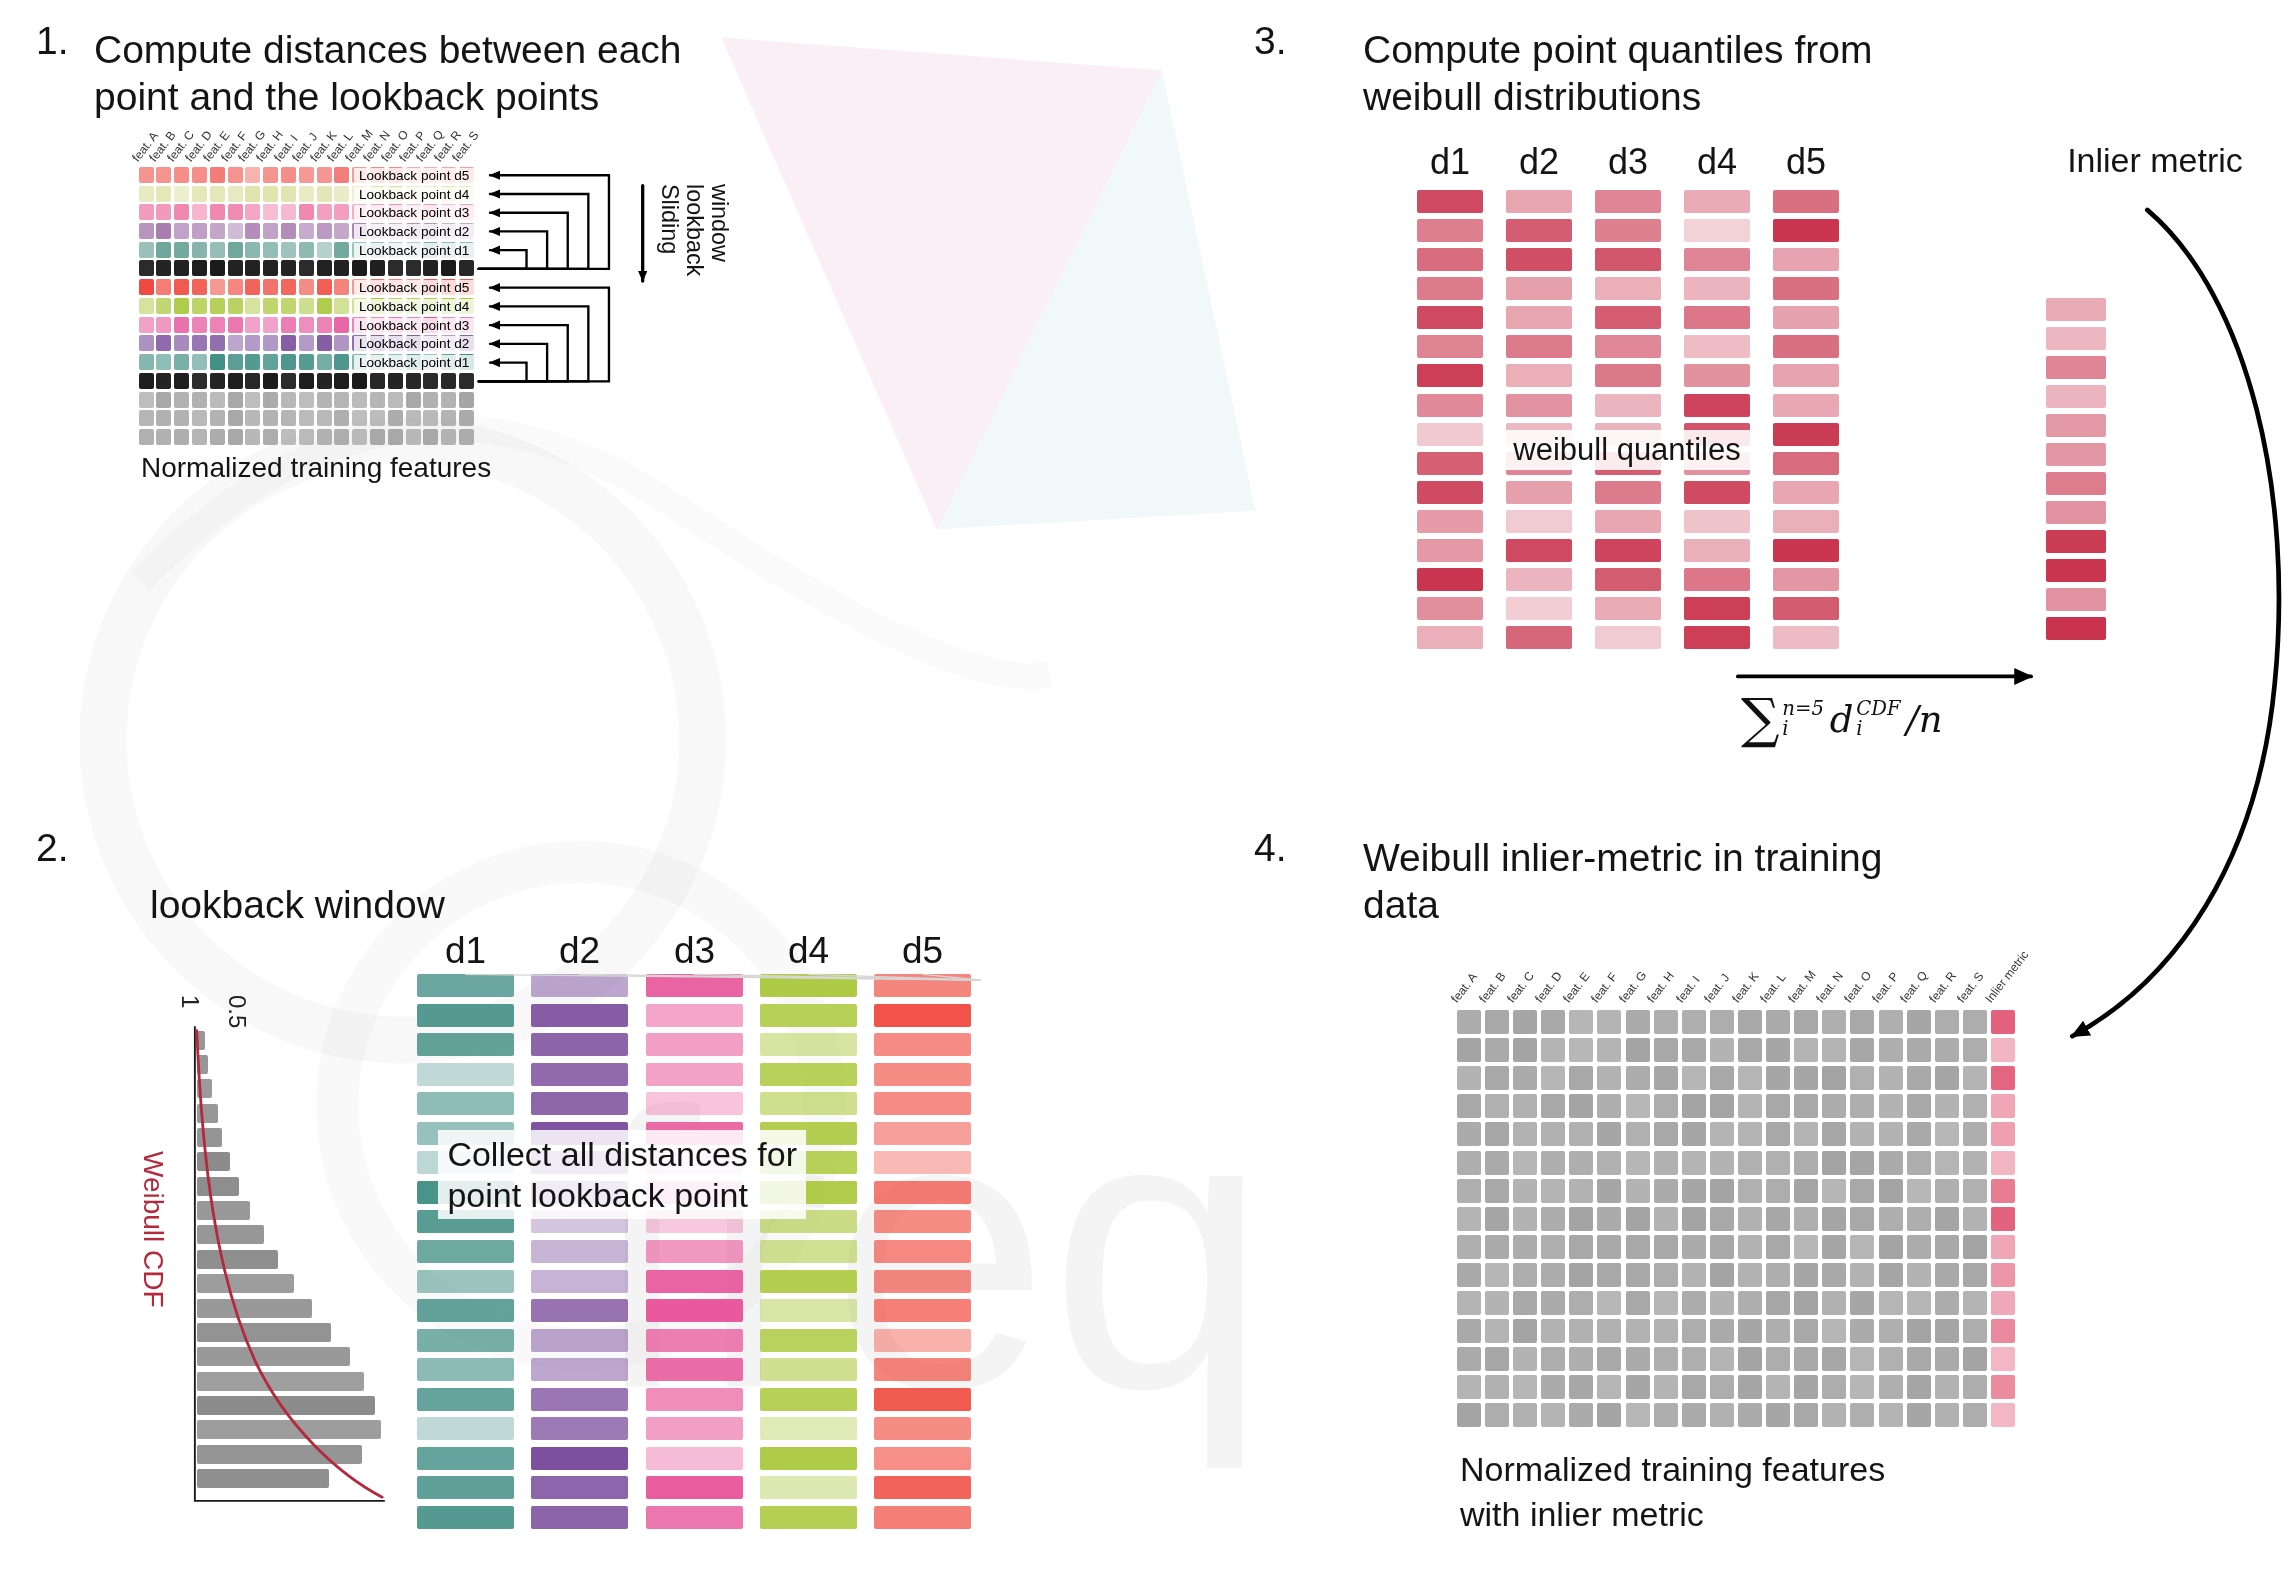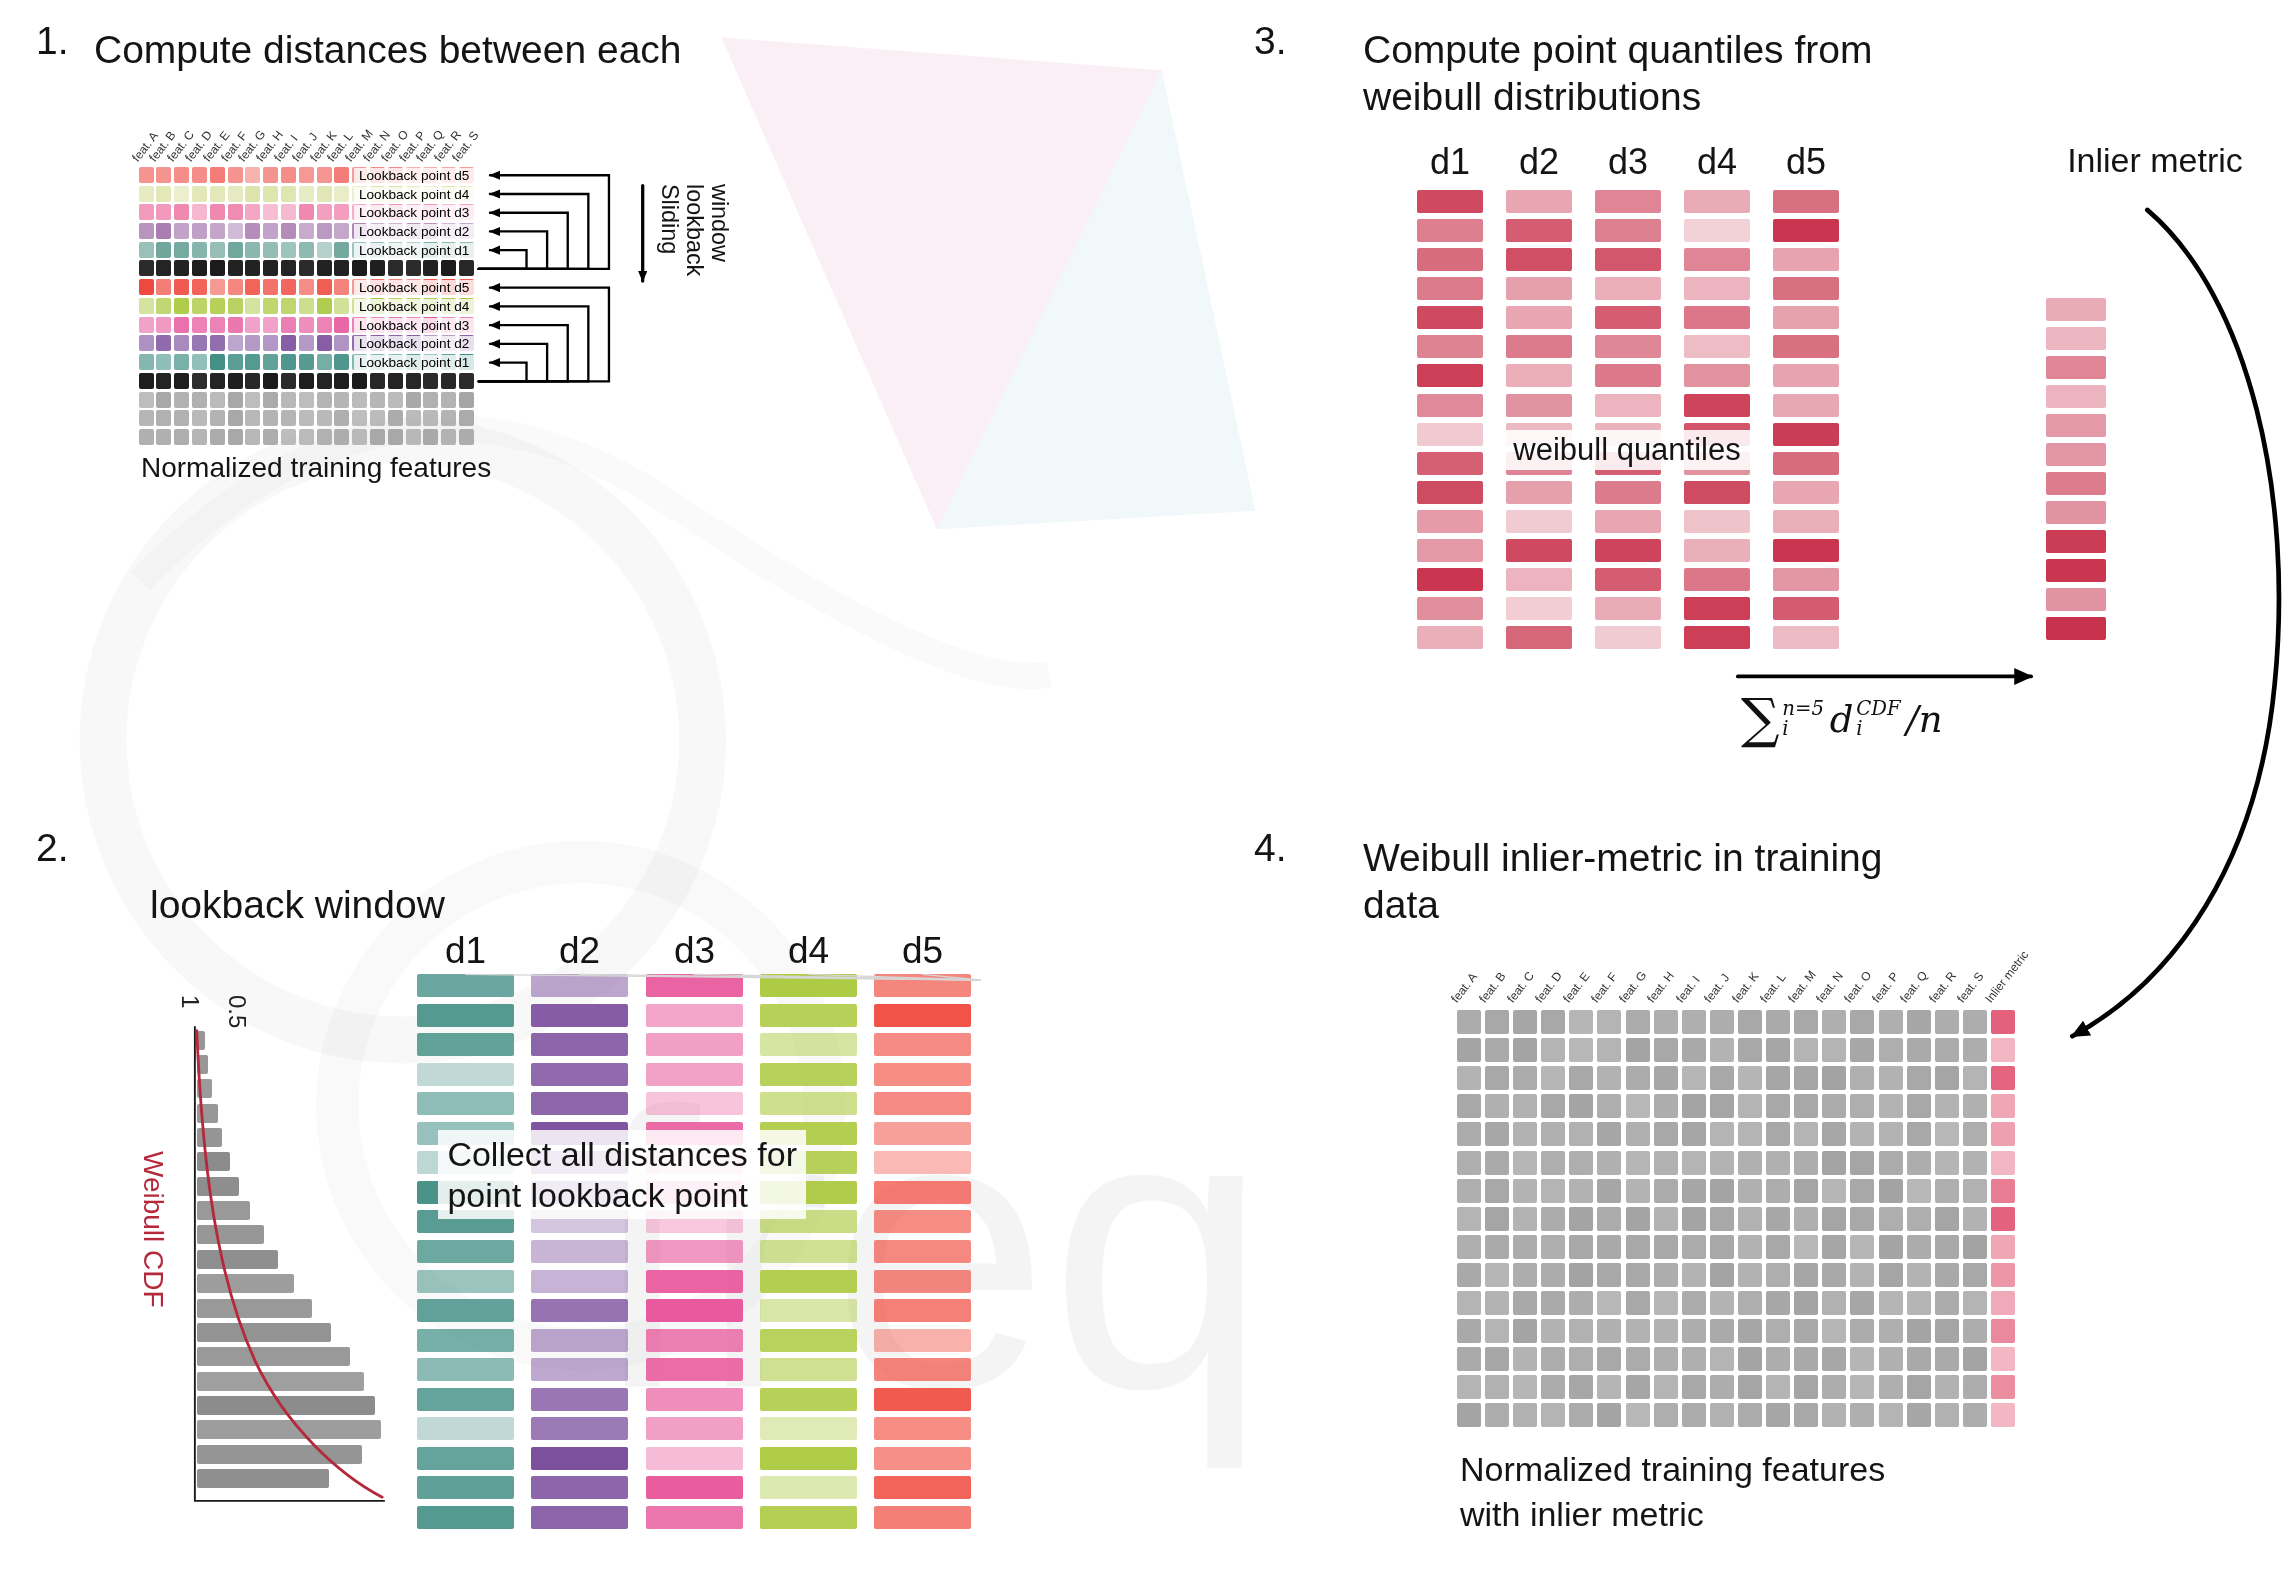--- a/index.html
+++ b/index.html
@@ -67,20 +67,21 @@
       <path d="M 1046 1046 L 863 1040" fill="none" stroke="#d6d6d6" stroke-width="1.5" stroke-linecap="round"></path>
       <path d="M 1046 1046 L 985 1040" fill="none" stroke="#d6d6d6" stroke-width="1.5" stroke-linecap="round"></path>
       <path d="M 208 1096 L 208 1602 L 410 1602" fill="none" stroke="#1a1a1a" stroke-width="2" stroke-linecap="round"></path>
       <path d="M 210 1100 C 216 1240 230 1360 272 1452 C 305 1522 362 1574 408 1598" fill="none" stroke="#b5293c" stroke-width="3" stroke-linecap="round"></path>
       <path d="M 1855 722 L 2168 722" fill="none" stroke="#000" stroke-width="4" stroke-linecap="round" marker-end="url(#mB)"></path>
       <path d="M 2292 224 C 2402 318 2448 530 2428 730 C 2410 920 2322 1046 2212 1106" fill="none" stroke="#000" stroke-width="5" stroke-linecap="round" marker-end="url(#mB)"></path>
     </svg>
 
   <div class="num" style="left:36px;top:19px">1.</div>
   <div class="title" style="left:94px;top:28px">Compute distances between each</div>
+  <div class="title" style="left:94px;top:75px">point and the lookback points</div>
   <div class="caption" style="left:141px;top:452px;font-size:28px">Normalized training features</div>
   <div class="vert" style="left:656px;top:184px;font-size:23.4px">Sliding</div>
   <div class="vert" style="left:681px;top:184px;font-size:23.4px">lookback</div>
   <div class="vert" style="left:706px;top:184px;font-size:23.4px">window</div>
 
   <div class="num" style="left:1254px;top:19px">3.</div>
   <div class="title" style="left:1363px;top:28px">Compute point quantiles from</div>
   <div class="title" style="left:1363px;top:75px">weibull distributions</div>
   <div class="overlay-label" style="left:1627px;top:430px;transform:translateX(-50%)">weibull quantiles</div>
   <div class="caption" style="left:2033px;top:141px;width:244px;text-align:center;font-size:34px">Inlier metric</div>

